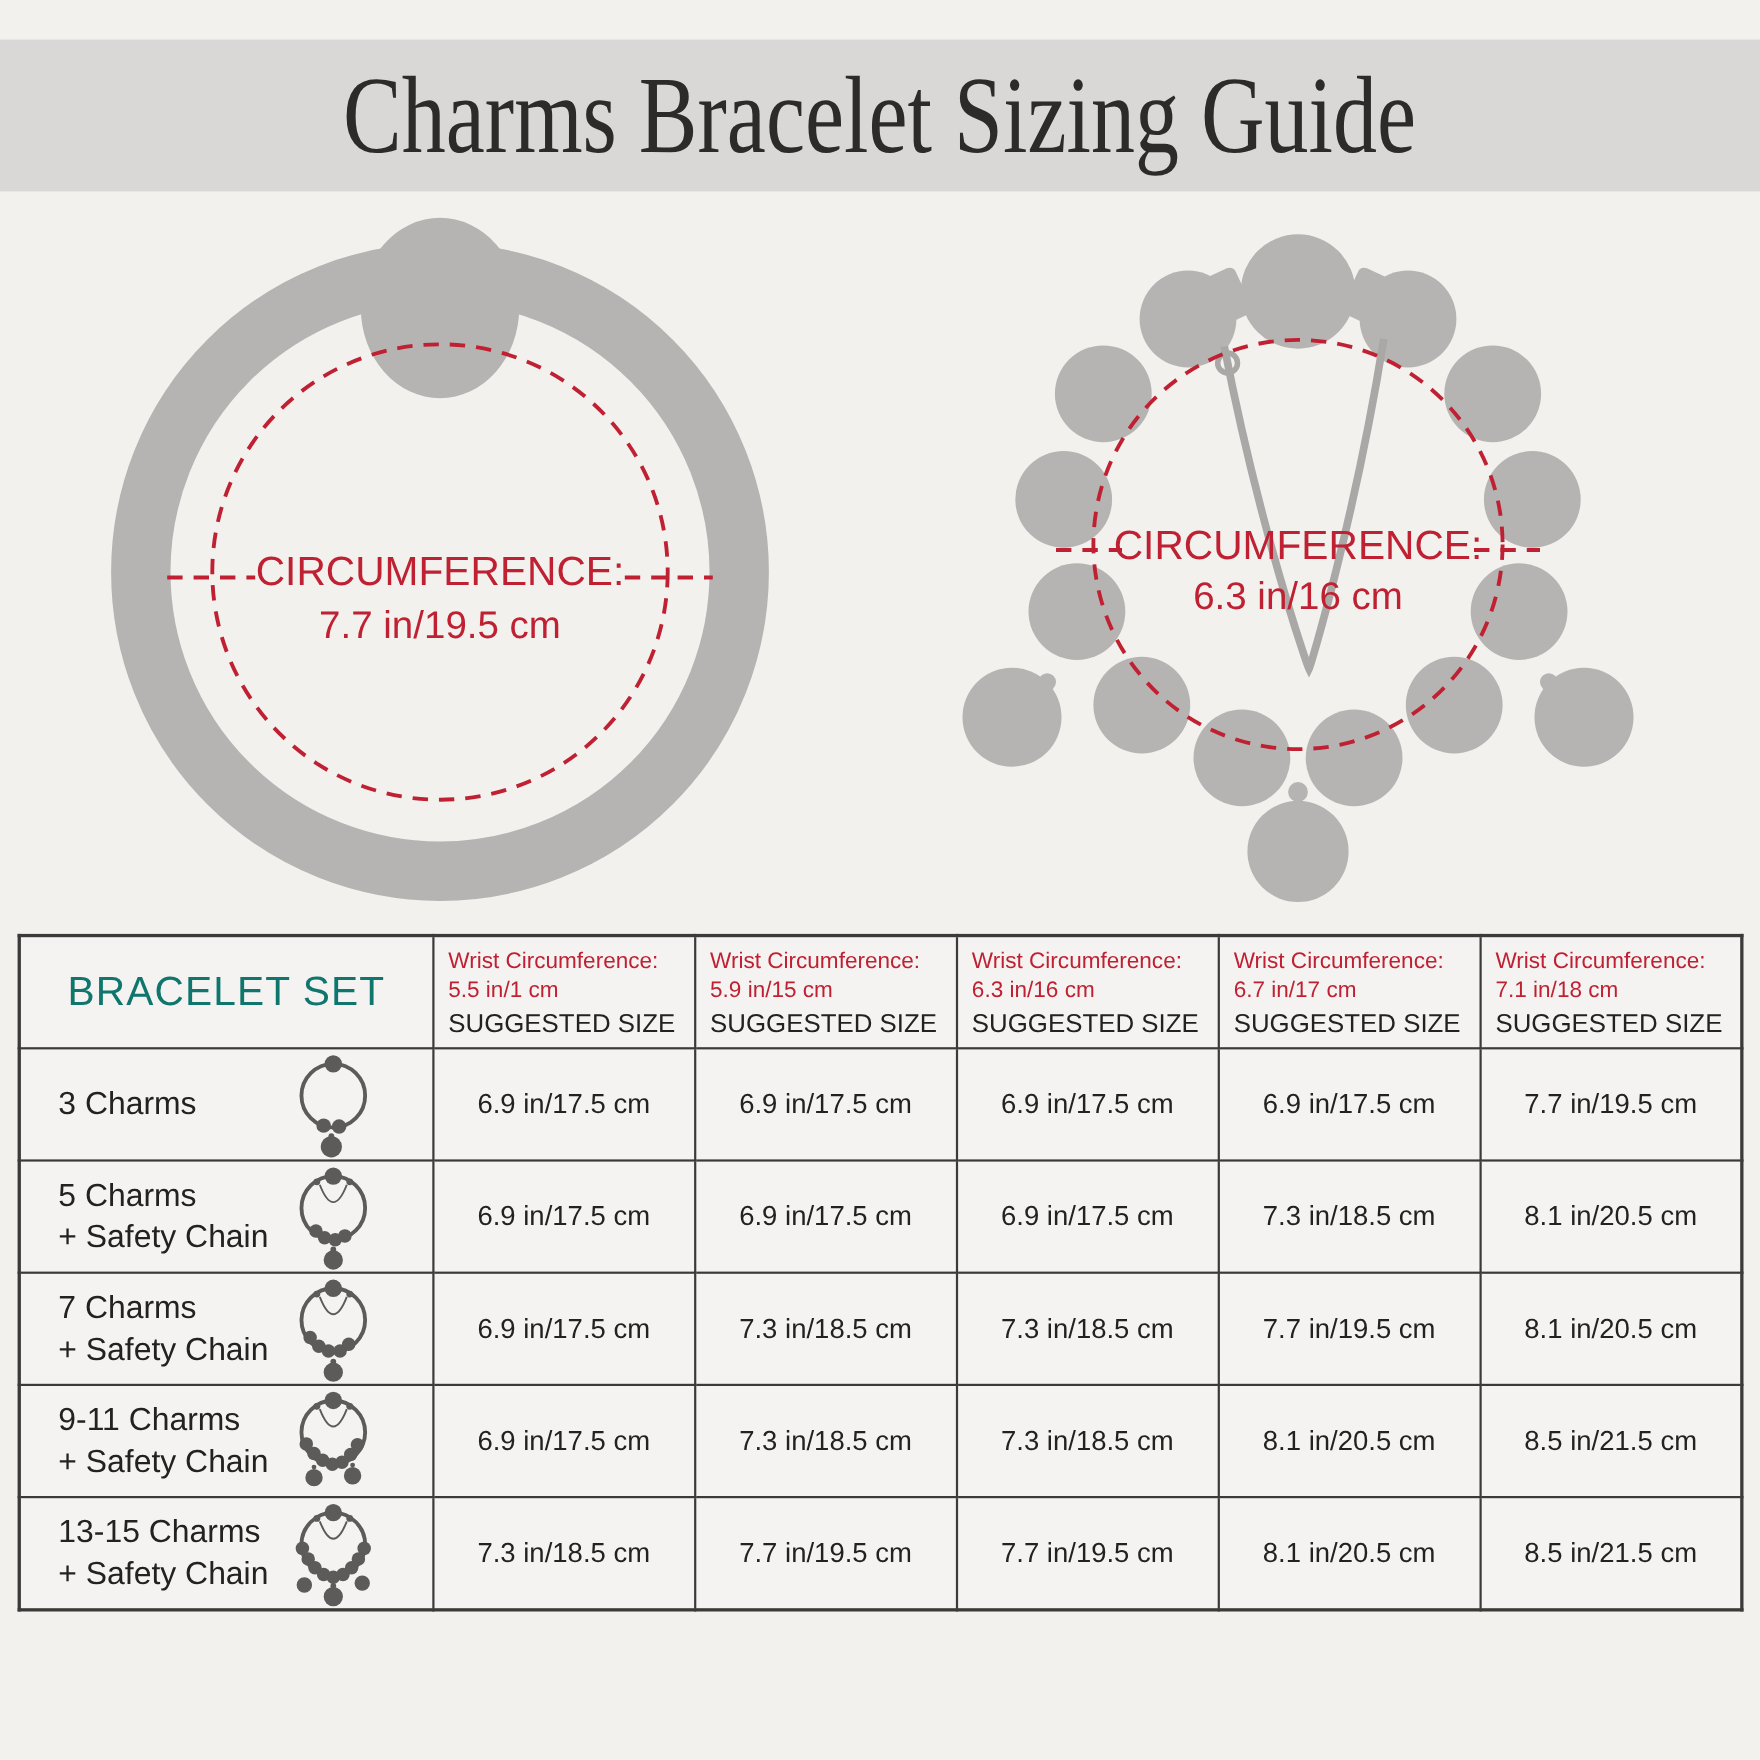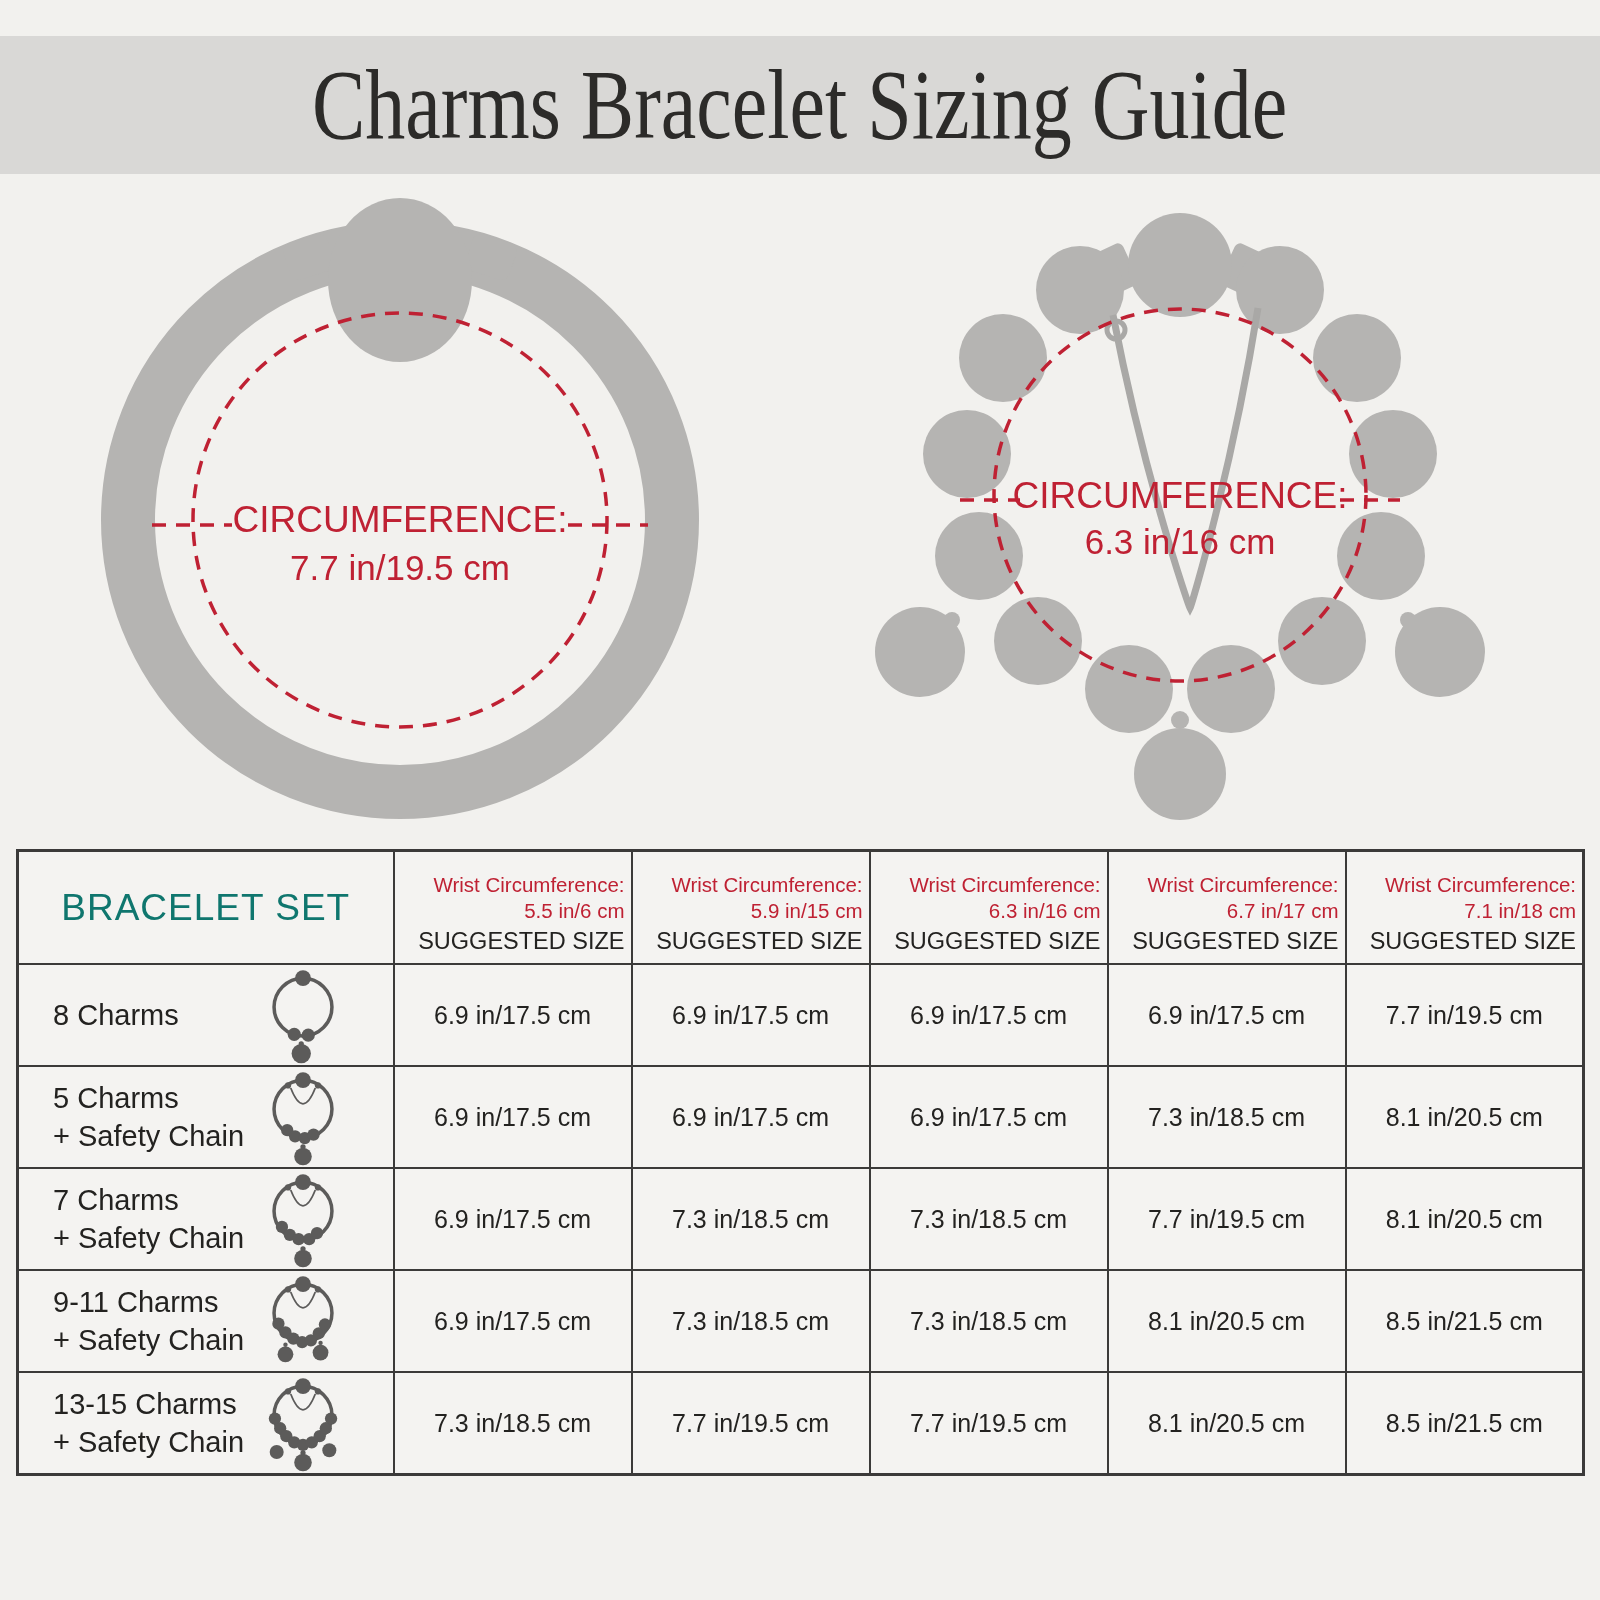--- a/index.html
+++ b/index.html
@@ -46,21 +46,21 @@
     margin:14px 0 0 16px;width:1568px;border-collapse:collapse;table-layout:fixed;
     border:3px solid var(--border-dark,#3b3a39);background:#f4f3f1;
   }
   table.size-table th,table.size-table td{
     border:2px solid var(--border-dark,#3b3a39);
   }
   th.set-head{
     height:98px;font-weight:normal;font-size:37px;letter-spacing:1px;color:#0f766e;text-align:center;
   }
   th.col-head{
-    text-align:right;vertical-align:middle;padding:20px 6px 8px 13px;font-weight:normal;
+    text-align:left;vertical-align:middle;padding:8px 6px 8px 13px;font-weight:normal;
   }
   .wc{color:var(--accent-red,#bf2133);font-size:20.5px;line-height:26px;}
   .ss{color:#232220;font-size:23.5px;margin-top:4px;}
   td.set-cell{position:relative;height:100px;padding:0 0 0 34px;vertical-align:middle;}
   .rowlabel{font-size:29px;line-height:38px;color:#232220;}
   .row-icon{position:absolute;right:46px;top:50%;transform:translateY(-50%);}
   .icon-ring{fill:none;stroke:var(--icon-gray,#5c5b5a);stroke-width:4;}
   .icon-bead{fill:var(--icon-gray,#5c5b5a);}
   .icon-chain{fill:none;stroke:var(--icon-gray,#5c5b5a);stroke-width:2;}
   td.val-cell{text-align:center;font-size:25px;color:#232220;margin-top:20px;}
@@ -136,21 +136,21 @@
         <col style="width:238px">
       <col style="width:238px">
         <col style="width:238px">
         <col style="width:238px">
     </colgroup>
     <thead>
       <tr>
         <th class="set-head">BRACELET SET</th>
         <th class="col-head">
           <div class="wc">Wrist Circumference:</div>
-          <div class="wc">5.5 in/6 cm</div>
+          <div class="wc">5.5 in/1 cm</div>
           <div class="ss">SUGGESTED SIZE</div>
         </th>
         <th class="col-head">
           <div class="wc">Wrist Circumference:</div>
           <div class="wc">5.9 in/15 cm</div>
           <div class="ss">SUGGESTED SIZE</div>
         </th>
         <th class="col-head">
           <div class="wc">Wrist Circumference:</div>
           <div class="wc">6.3 in/16 cm</div>
@@ -166,21 +166,21 @@
           <div class="wc">7.1 in/18 cm</div>
           <div class="ss">SUGGESTED SIZE</div>
         </th>
       </tr>
     </thead>
     <tbody>
 
       <tr>
         <td class="set-cell">
           <div class="rowlabel">
-            <div>8 Charms</div>
+            <div>3 Charms</div>
             <div></div>
           </div>
           <svg class="row-icon" width="88" height="100" viewBox="0 0 100 114">
             <circle class="icon-ring" cx="50" cy="48" r="33"></circle>
             <circle class="icon-bead" cx="50" cy="15" r="9"></circle>
             <circle class="icon-bead" cx="40" cy="79" r="7.5"></circle>
             <circle class="icon-bead" cx="56" cy="80" r="7.5"></circle>
             <circle class="icon-bead" cx="48" cy="90" r="3"></circle>
             <circle class="icon-bead" cx="48" cy="101" r="11"></circle>
           </svg>

